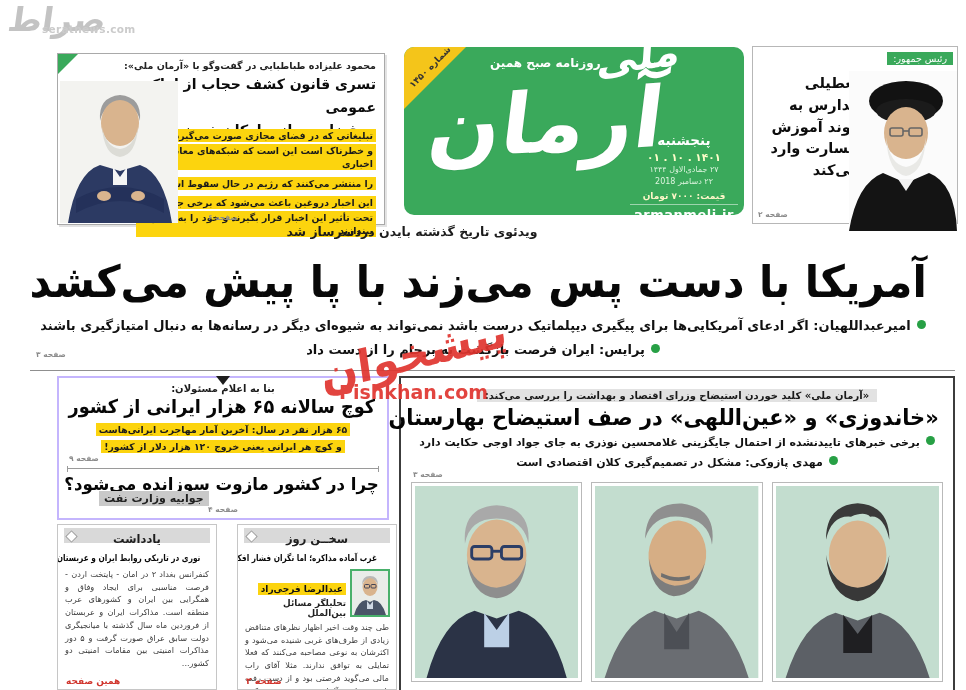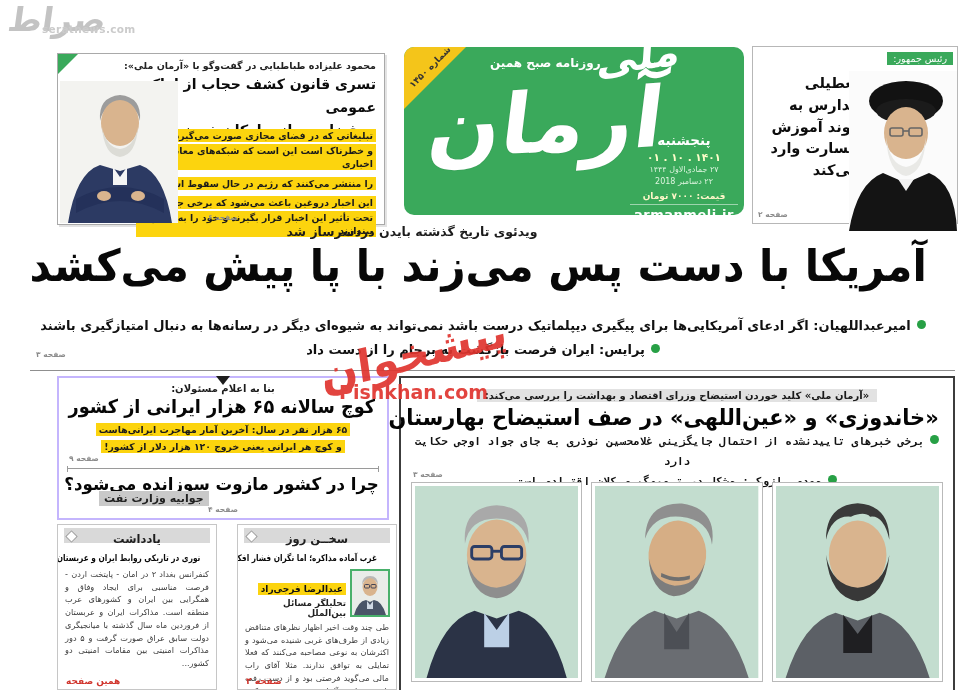--- a/index.html
+++ b/index.html
@@ -48,21 +48,21 @@
   .hijab-headline{position:absolute;right:8px;top:19px;width:258px;text-align:right;font-weight:bold;color:#0b0b0b;}
   .hijab-headline .l{font-size:14px;line-height:1.65;display:block;}
   .hijab-highlights{position:absolute;right:8px;top:70px;width:240px;text-align:right;}
   .hl-line{display:inline-block;background:#fcd40e;color:#1a1a1a;font-size:9.3px;font-weight:bold;
            padding:0 3px;margin:1.2px 0;line-height:13px;}
   .hijab-page{position:absolute;left:46%;bottom:2px;font-size:7.5px;color:#8a8a8a;font-weight:bold;}
   .hijab-photo{position:absolute;left:2px;bottom:1px;width:118px;height:142px;}
 
   
   .lead-kicker{position:absolute;left:0;top:224px;width:824px;text-align:center;font-size:12.5px;font-weight:bold;color:#1c1c1c;}
-  .lead-headline{position:absolute;left:16px;top:240px;width:934px;text-align:center;white-space:nowrap;}
+  .lead-headline{position:absolute;left:16px;top:256px;width:934px;text-align:center;white-space:nowrap;}
   .lead-headline span{display:inline-block;font-size:44px;font-weight:bold;color:#080808;letter-spacing:-1px;
                       transform:scaleX(.95);transform-origin:center;}
   .lead-bullets{position:absolute;left:30px;top:314px;width:906px;text-align:center;color:#111;}
   .bullet-line{font-size:13px;font-weight:bold;line-height:1.85;}
   .dot{display:inline-block;width:9px;height:9px;border-radius:50%;background:#27a045;margin-left:6px;vertical-align:1px;}
   .lead-page{position:absolute;left:36px;top:350px;font-size:7.5px;color:#8a8a8a;font-weight:bold;}
   .lead-rule{position:absolute;left:30px;top:370px;width:925px;border-top:1px solid #8f8f8f;}
 
   
   .mig-box{position:absolute;left:57px;top:376px;width:328px;height:140px;background:#fff;border:2px solid #c4b5fd;}
@@ -80,21 +80,21 @@
   .mig-headline2 span{display:inline-block;font-size:17.5px;font-weight:bold;transform:scaleX(.95);transform-origin:center;color:#060606;}
   .mig-tag{position:absolute;left:40px;bottom:12px;background:#c9c9c9;color:#222;font-size:11px;font-weight:bold;padding:1px 5px;}
   .mig-page2{position:absolute;left:0;right:0;bottom:4px;text-align:center;font-size:7.5px;color:#8a8a8a;font-weight:bold;}
 
   
   .imp-box{position:absolute;left:399px;top:376px;width:552px;height:312px;background:#fff;border:2px solid #3c3c3c;}
   .imp-kicker{text-align:center;margin-top:6px;}
   .imp-kicker span{display:inline-block;background:#e2e2e2;font-size:10px;font-weight:bold;padding:1px 8px;color:#1a1a1a;}
   .imp-headline{text-align:center;margin-top:2px;white-space:nowrap;}
   .imp-headline span{display:inline-block;font-size:22px;font-weight:bold;letter-spacing:-.5px;transform:scaleX(.95);transform-origin:center;color:#050505;}
-  .imp-bullets{text-align:center;margin-top:3px;font-family:Liberation Mono, monospace;}
+  .imp-bullets{text-align:center;margin-top:3px;}
   .imp-bullets .bullet-line{font-size:11px;line-height:1.8;}
   .imp-page{position:absolute;left:12px;top:92px;font-size:7.5px;color:#8a8a8a;font-weight:bold;}
   .imp-photos{position:absolute;left:10px;right:10px;top:104px;bottom:8px;display:flex;gap:9px;}
   .photo-frame{flex:1;background:#fff;border:1px solid #b9b9b9;padding:3px;}
   .photo-frame svg{width:100%;height:100%;display:block;}
 
   
   .col-box{position:absolute;top:524px;width:158px;height:164px;background:#fff;border:1px solid #c6c6c6;overflow:hidden;}
   .col-note{left:57px;} .col-daily{left:237px;}
   .col-header{position:relative;margin:3px 6px 0 6px;height:15px;background:#d9d9d9;text-align:center;}

